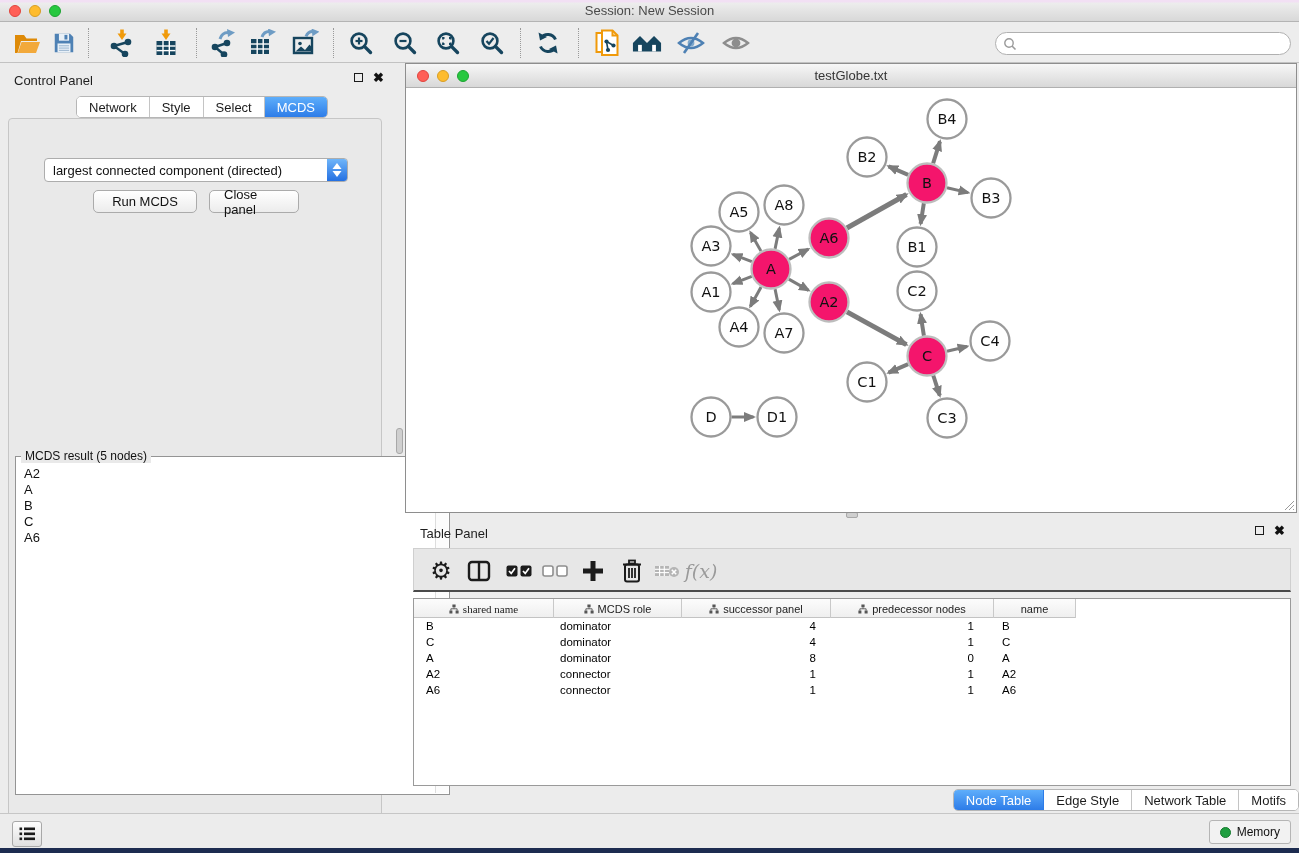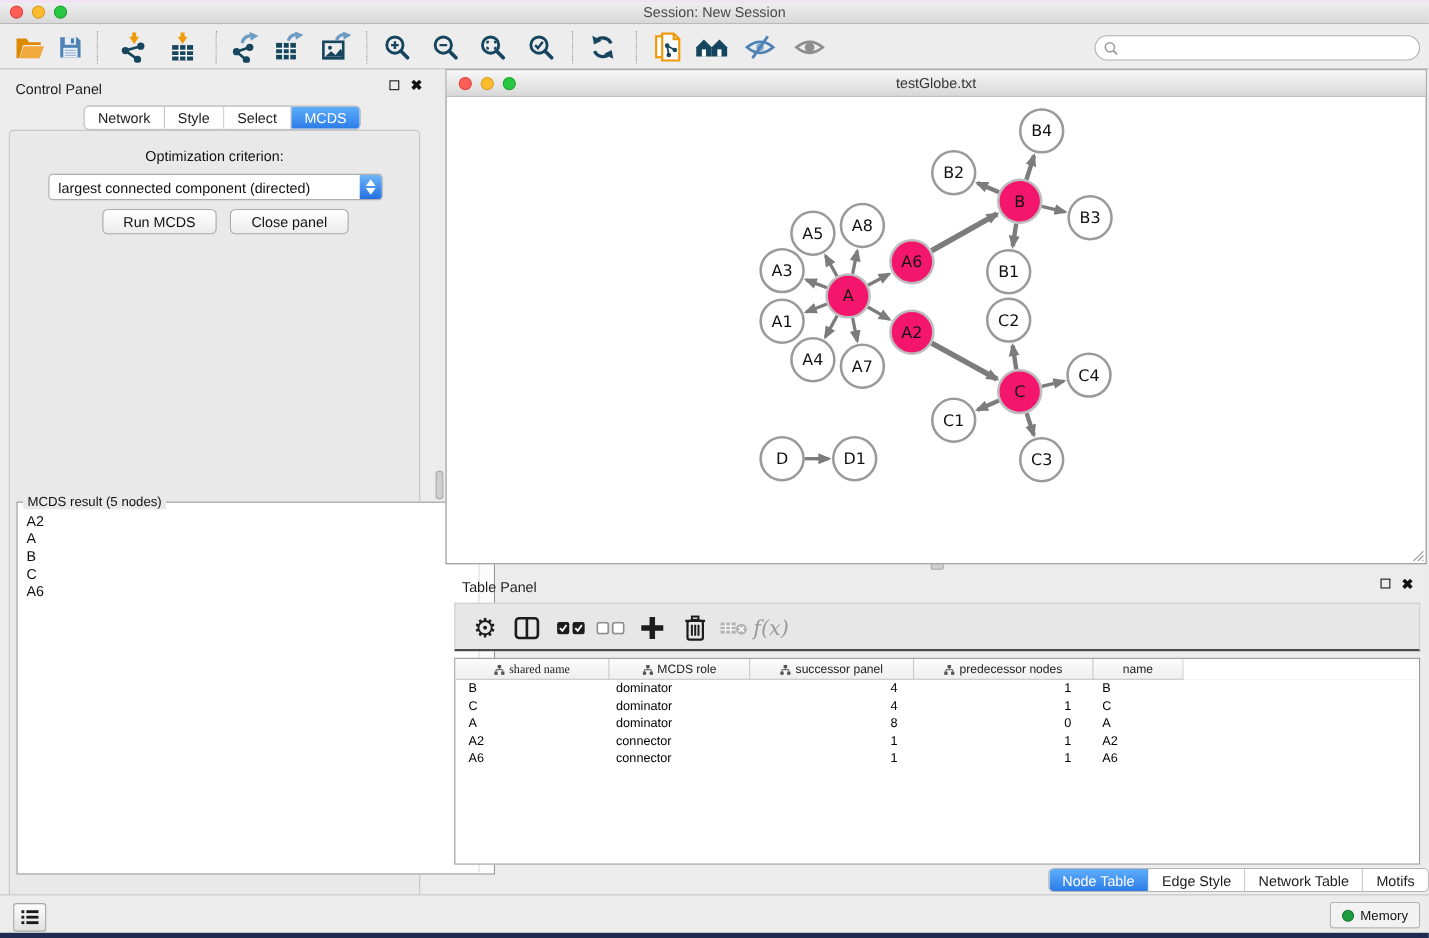--- a/index.html
+++ b/index.html
@@ -41,21 +41,21 @@
   .seg-tab.sel { background:linear-gradient(#5eaefb,#2d7ce8); color:#fff; border-right-color:#2d7ce8; }
   #cp-tabs { left:76px; top:33px; }
 
   #cp-box { position:absolute; left:8px; top:55px; width:374px; height:748px; height:747px; background:#e9e9e9; border:1px solid #c6c6c6; border-radius:4px; }
   #opt-label { position:absolute; left:0; right:0; top:15px; text-align:center; font-size:13px; color:#111; }
   #dropdown { position:absolute; left:35px; top:39px; width:304px; height:24px; background:#fff; border:1px solid #adadad; border-radius:4px; display:flex; align-items:center; }
   #dropdown .dd-text { flex:1; font-size:13px; color:#111; padding-left:8px; white-space:nowrap; overflow:hidden; }
   #dropdown .stepper { width:20px; height:22px; margin:0; border-radius:0 3px 3px 0; background:linear-gradient(#6fb5f9,#2470e2); display:flex; flex-direction:column; align-items:center; justify-content:center; gap:2px; }
   .mac-btn { position:absolute; height:23px; background:linear-gradient(#ffffff,#ececec); border:1px solid #ababab; border-radius:5px; font-size:13px; color:#111; display:flex; align-items:center; justify-content:center; padding:0 14px; }
   #run-btn { left:84px; top:71px; width:104px; }
-  #close-btn { left:200px; top:71px; width:108px; }
+  #close-btn { left:200px; top:71px; width:90px; }
 
   #result-group { position:absolute; left:6px; top:337px; width:435px; height:339px; border:1px solid #949494; background:#fff; }
   #result-label { position:absolute; left:5px; top:-8px; background:#e9e9e9; padding:0 4px; font-size:12px; color:#111; }
   #result-list { position:absolute; left:1px; top:8px; right:14px; bottom:1px; overflow:hidden; }
   .list-item { font-size:13px; color:#111; padding:1.5px 0 1.5px 7px; line-height:13px; }
   #result-scroll { position:absolute; top:1px; right:1px; bottom:1px; width:13px; background:#fcfcfc; border-left:1px solid #ddd; }
 
   
   #vsplit-handle { left:396px; top:428px; width:7px; height:26px; background:#cfcfcf; border:1px solid #a8a8a8; border-radius:3px; }
   #hsplit-handle { left:846px; top:512px; width:12px; height:6px; background:#cfcfcf; border:1px solid #a8a8a8; border-radius:2px; }
@@ -285,21 +285,20 @@
       <span class="float-box"></span>
       <span class="close-x">✖</span>
     </div>
     <div id="cp-tabs" class="seg-tabs">
         <span class="seg-tab">Network</span>
         <span class="seg-tab">Style</span>
         <span class="seg-tab">Select</span>
         <span class="seg-tab sel">MCDS</span>
       </div>
     <div id="cp-box">
-      <div id="opt-label">Optimization criterion:</div>
       <div id="dropdown">
         <span class="dd-text">largest connected component (directed)</span>
         <span class="stepper">
           <svg width="10" height="6" viewBox="0 0 10 6">
               <path d="M5 0 L9.5 6 H0.5 Z" fill="#fff"></path>
             </svg>
           <svg width="10" height="6" viewBox="0 0 10 6">
               <path d="M5 6 L9.5 0 H0.5 Z" fill="#fff"></path>
             </svg>
         </span>

